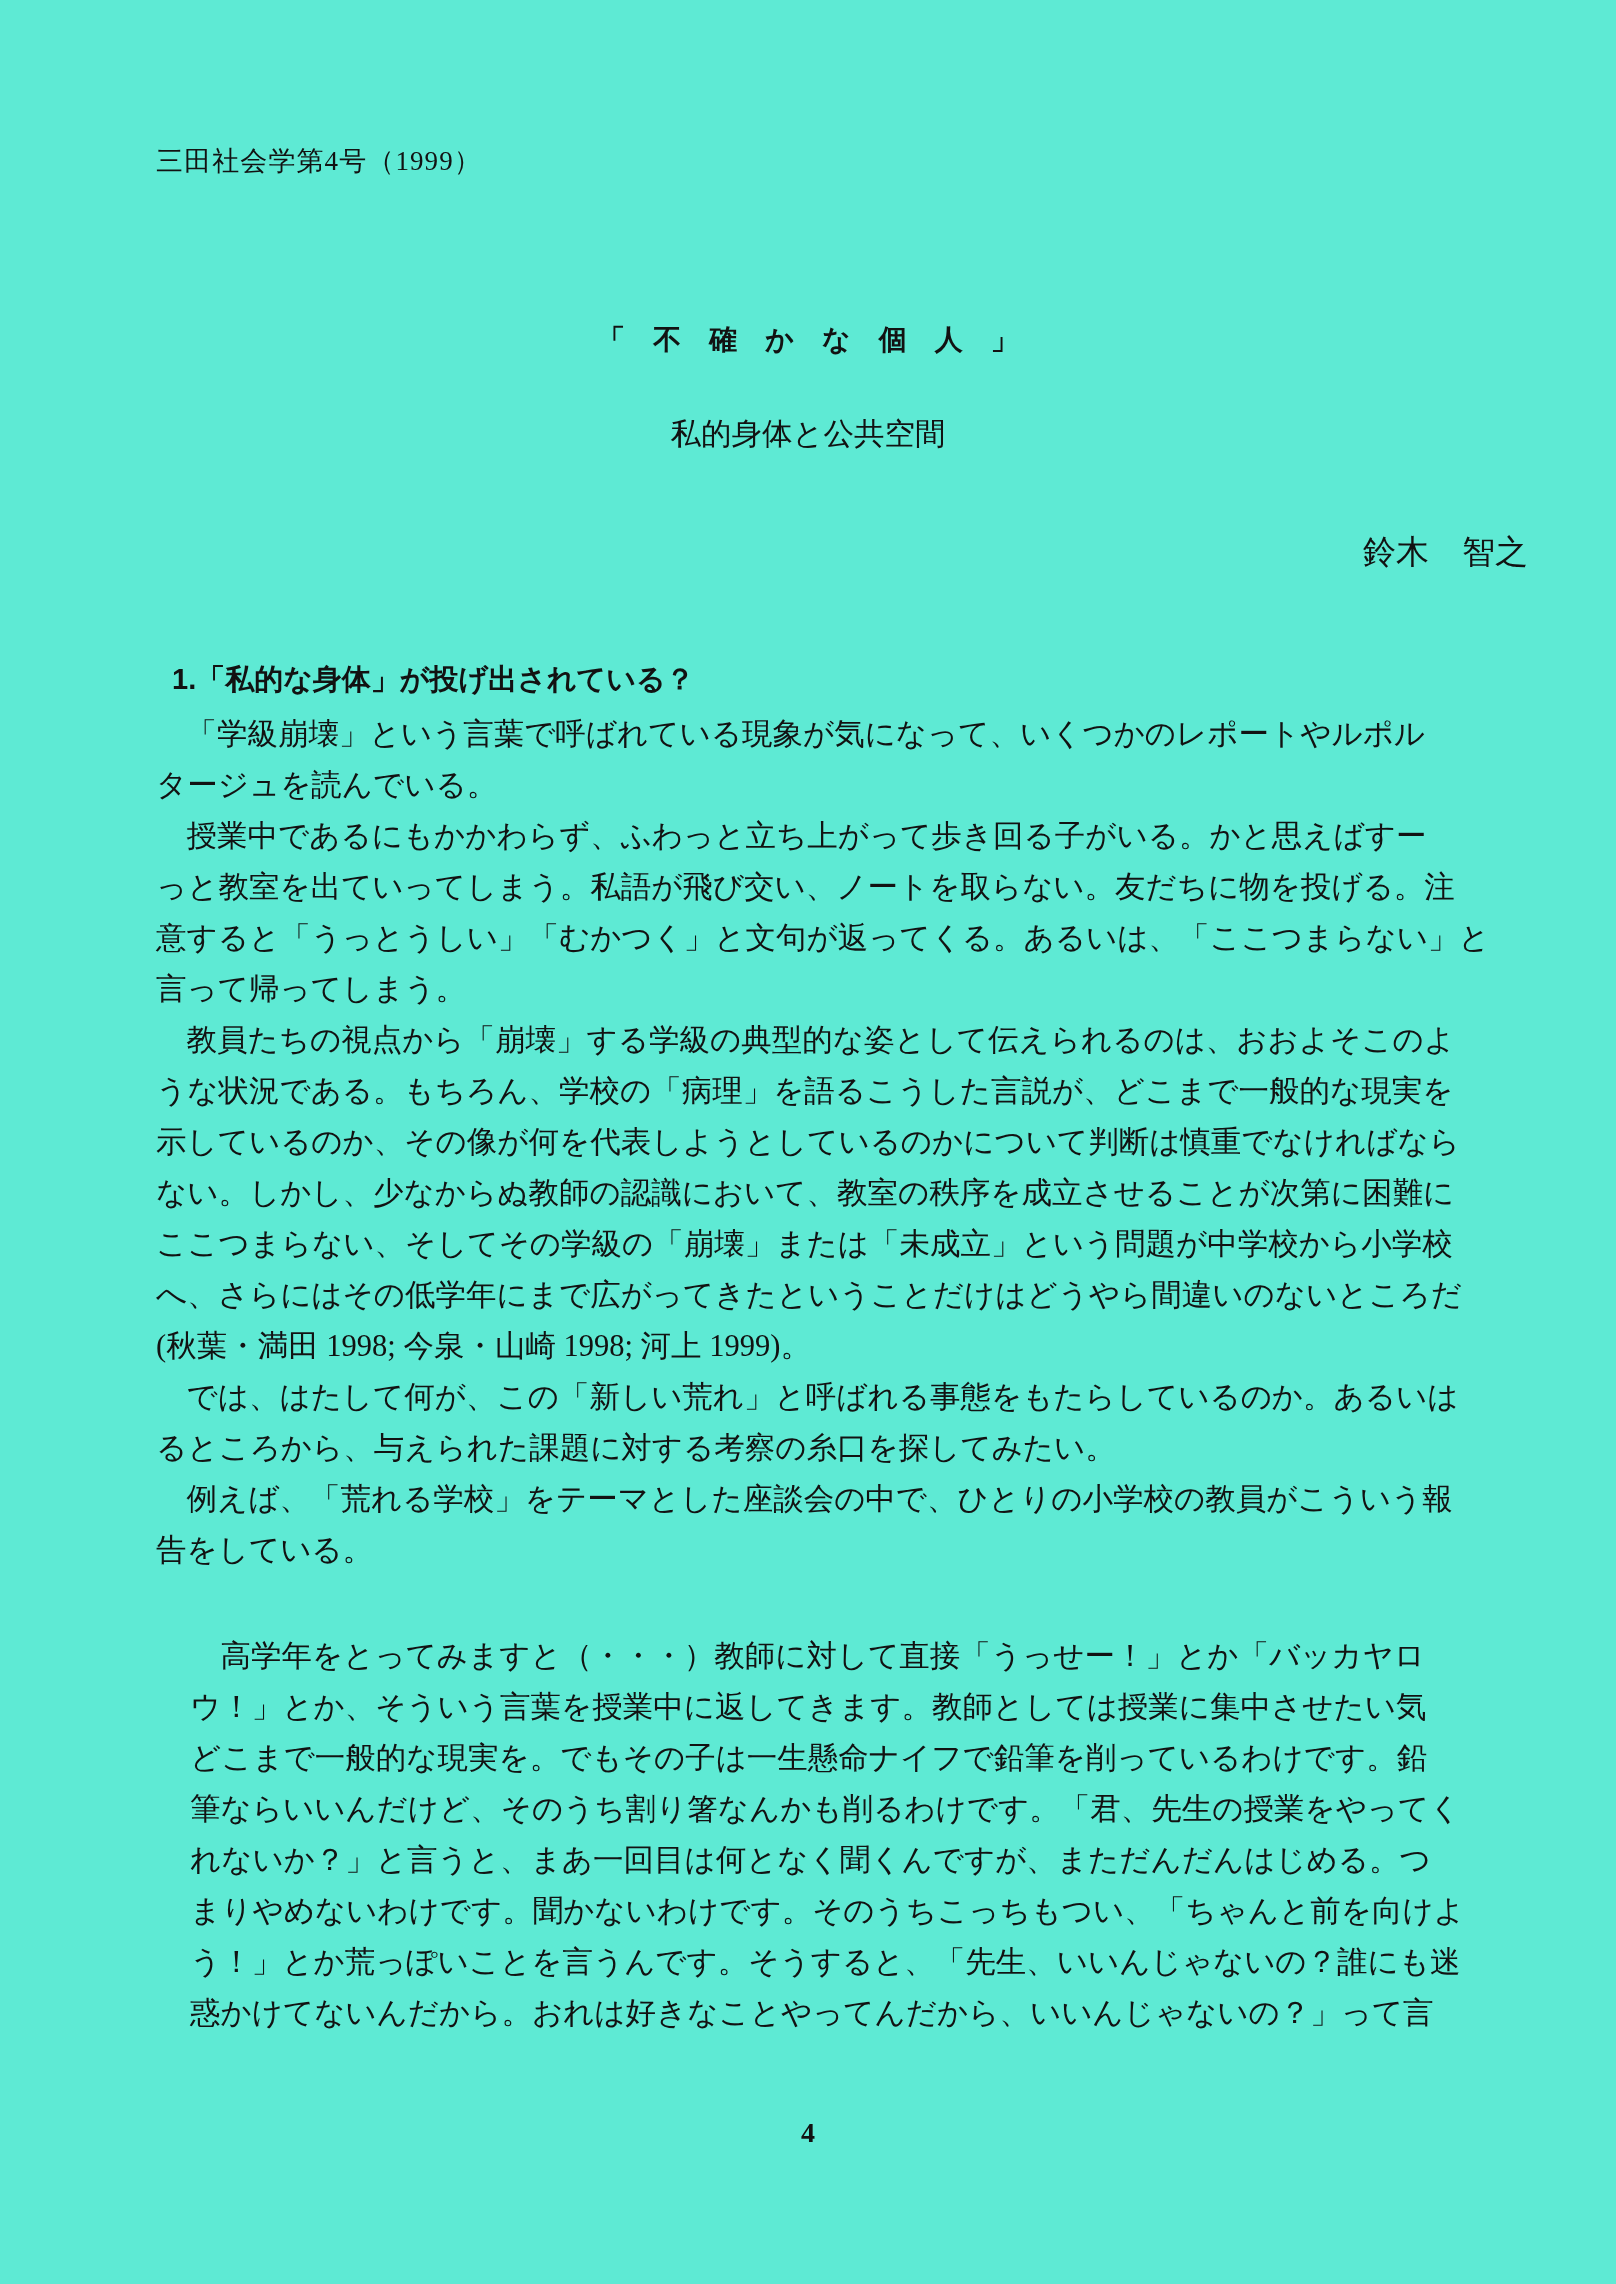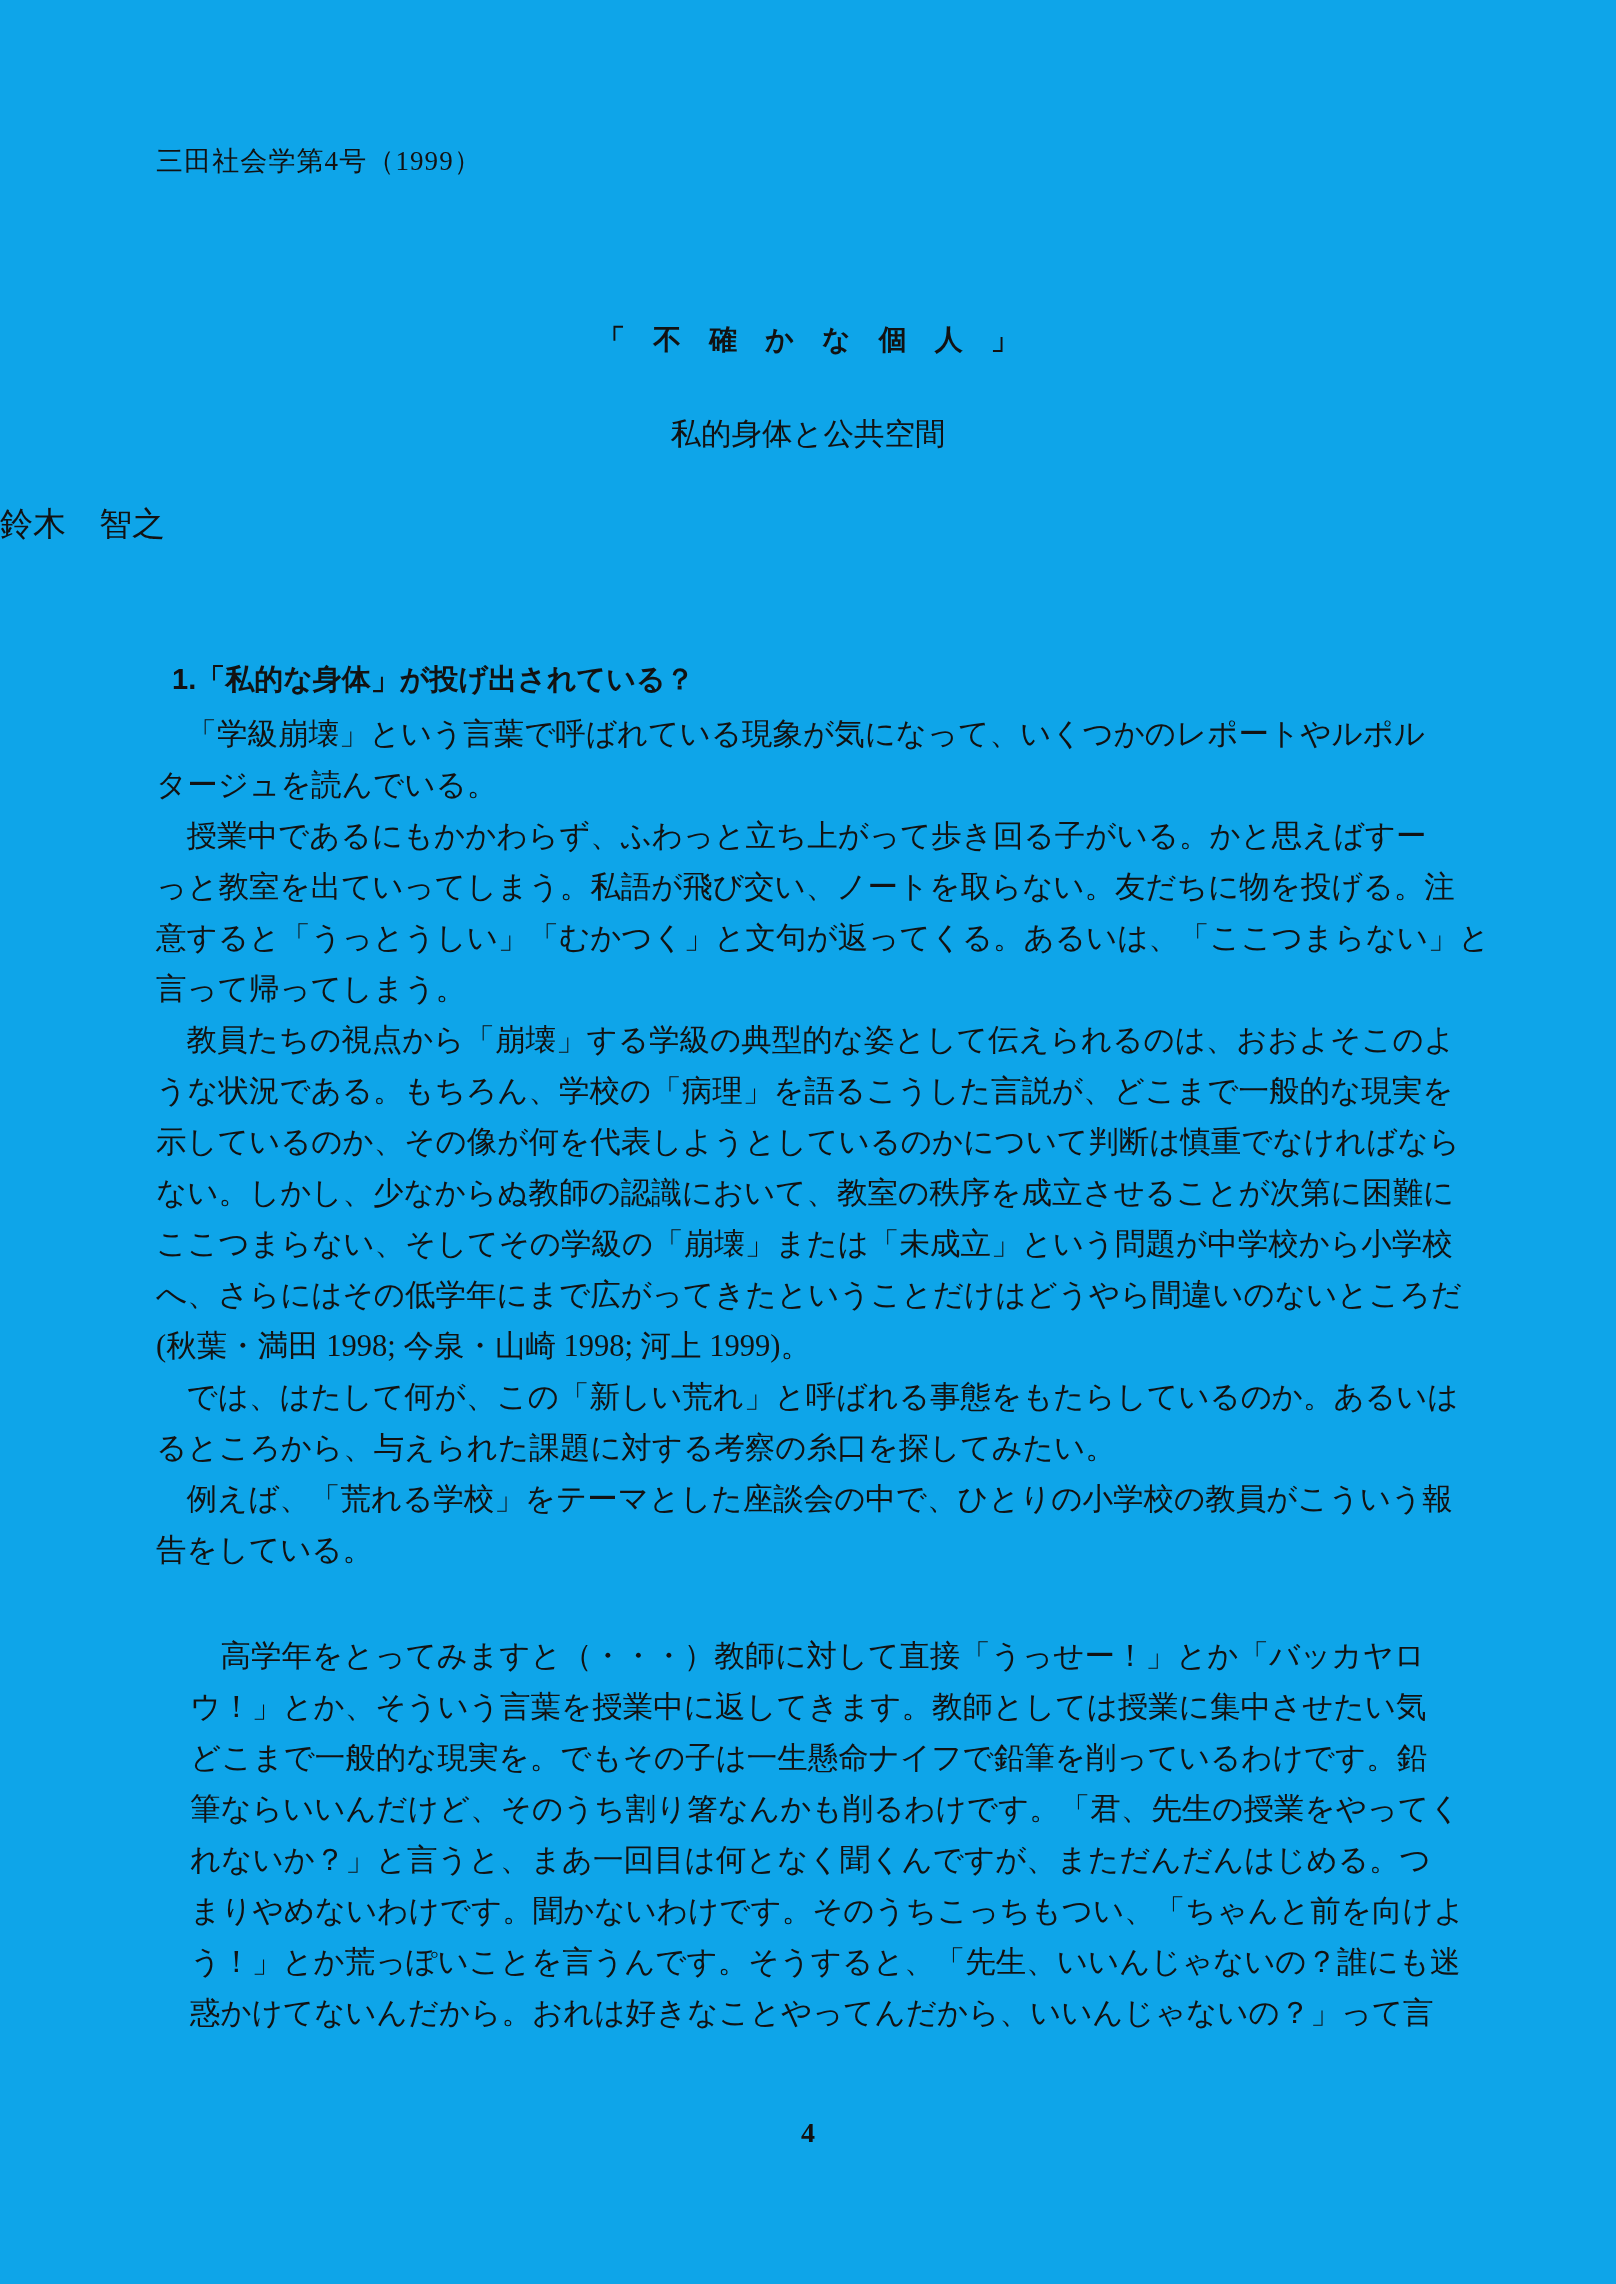--- a/index.html
+++ b/index.html
@@ -4,21 +4,21 @@
 <style>
   html, body {
     margin: 0;
     padding: 0;
     background: #ffffff;
   }
   .page {
     position: relative;
     width: 1616px;
     height: 2284px;
-    background: #0ea5e9;
+    background: #5eead4;
     color: #121212;
     font-family: "Liberation Serif", "DejaVu Serif", serif;
     overflow: hidden;
   }
   .journal-header {
     position: absolute;
     top: 148px;
     left: 156px;
     font-size: 27px;
     line-height: 1;
@@ -42,26 +42,26 @@
     top: 419px;
     left: 0;
     width: 100%;
     text-align: center;
     font-size: 30.5px;
     line-height: 1;
     white-space: nowrap;
   }
   .author {
     position: absolute;
-    top: 508px;
+    top: 536px;
     left: 0;
     width: 100%;
     box-sizing: border-box;
     padding-right: 88px;
-    text-align: left;
+    text-align: right;
     font-size: 33px;
     line-height: 1;
     white-space: nowrap;
   }
   .heading {
     position: absolute;
     top: 649px;
     left: 156px;
     margin: 16px;
     font-family: "Liberation Sans", "DejaVu Sans", sans-serif;

